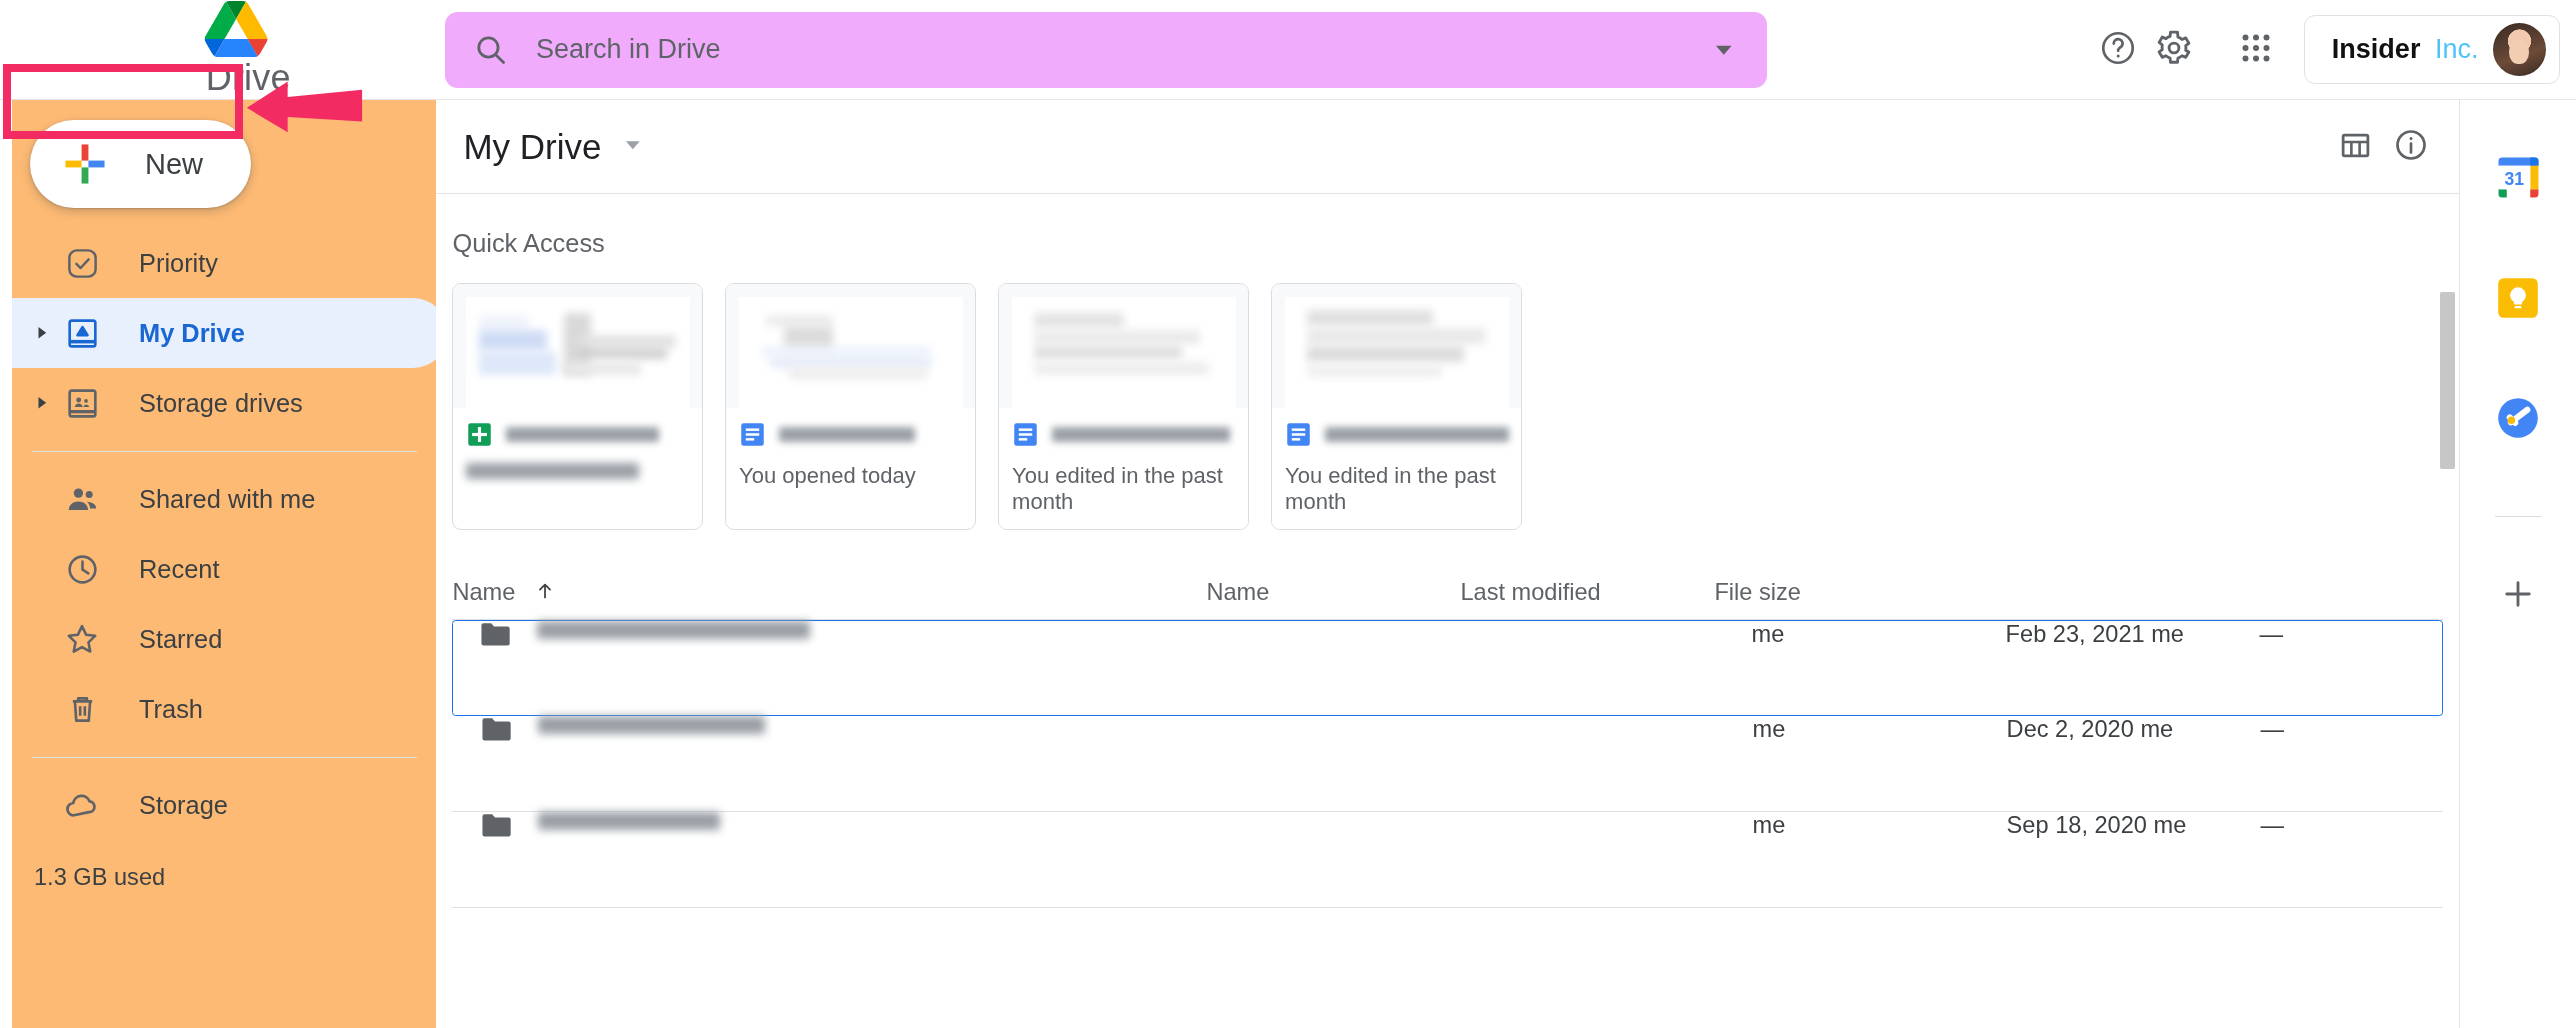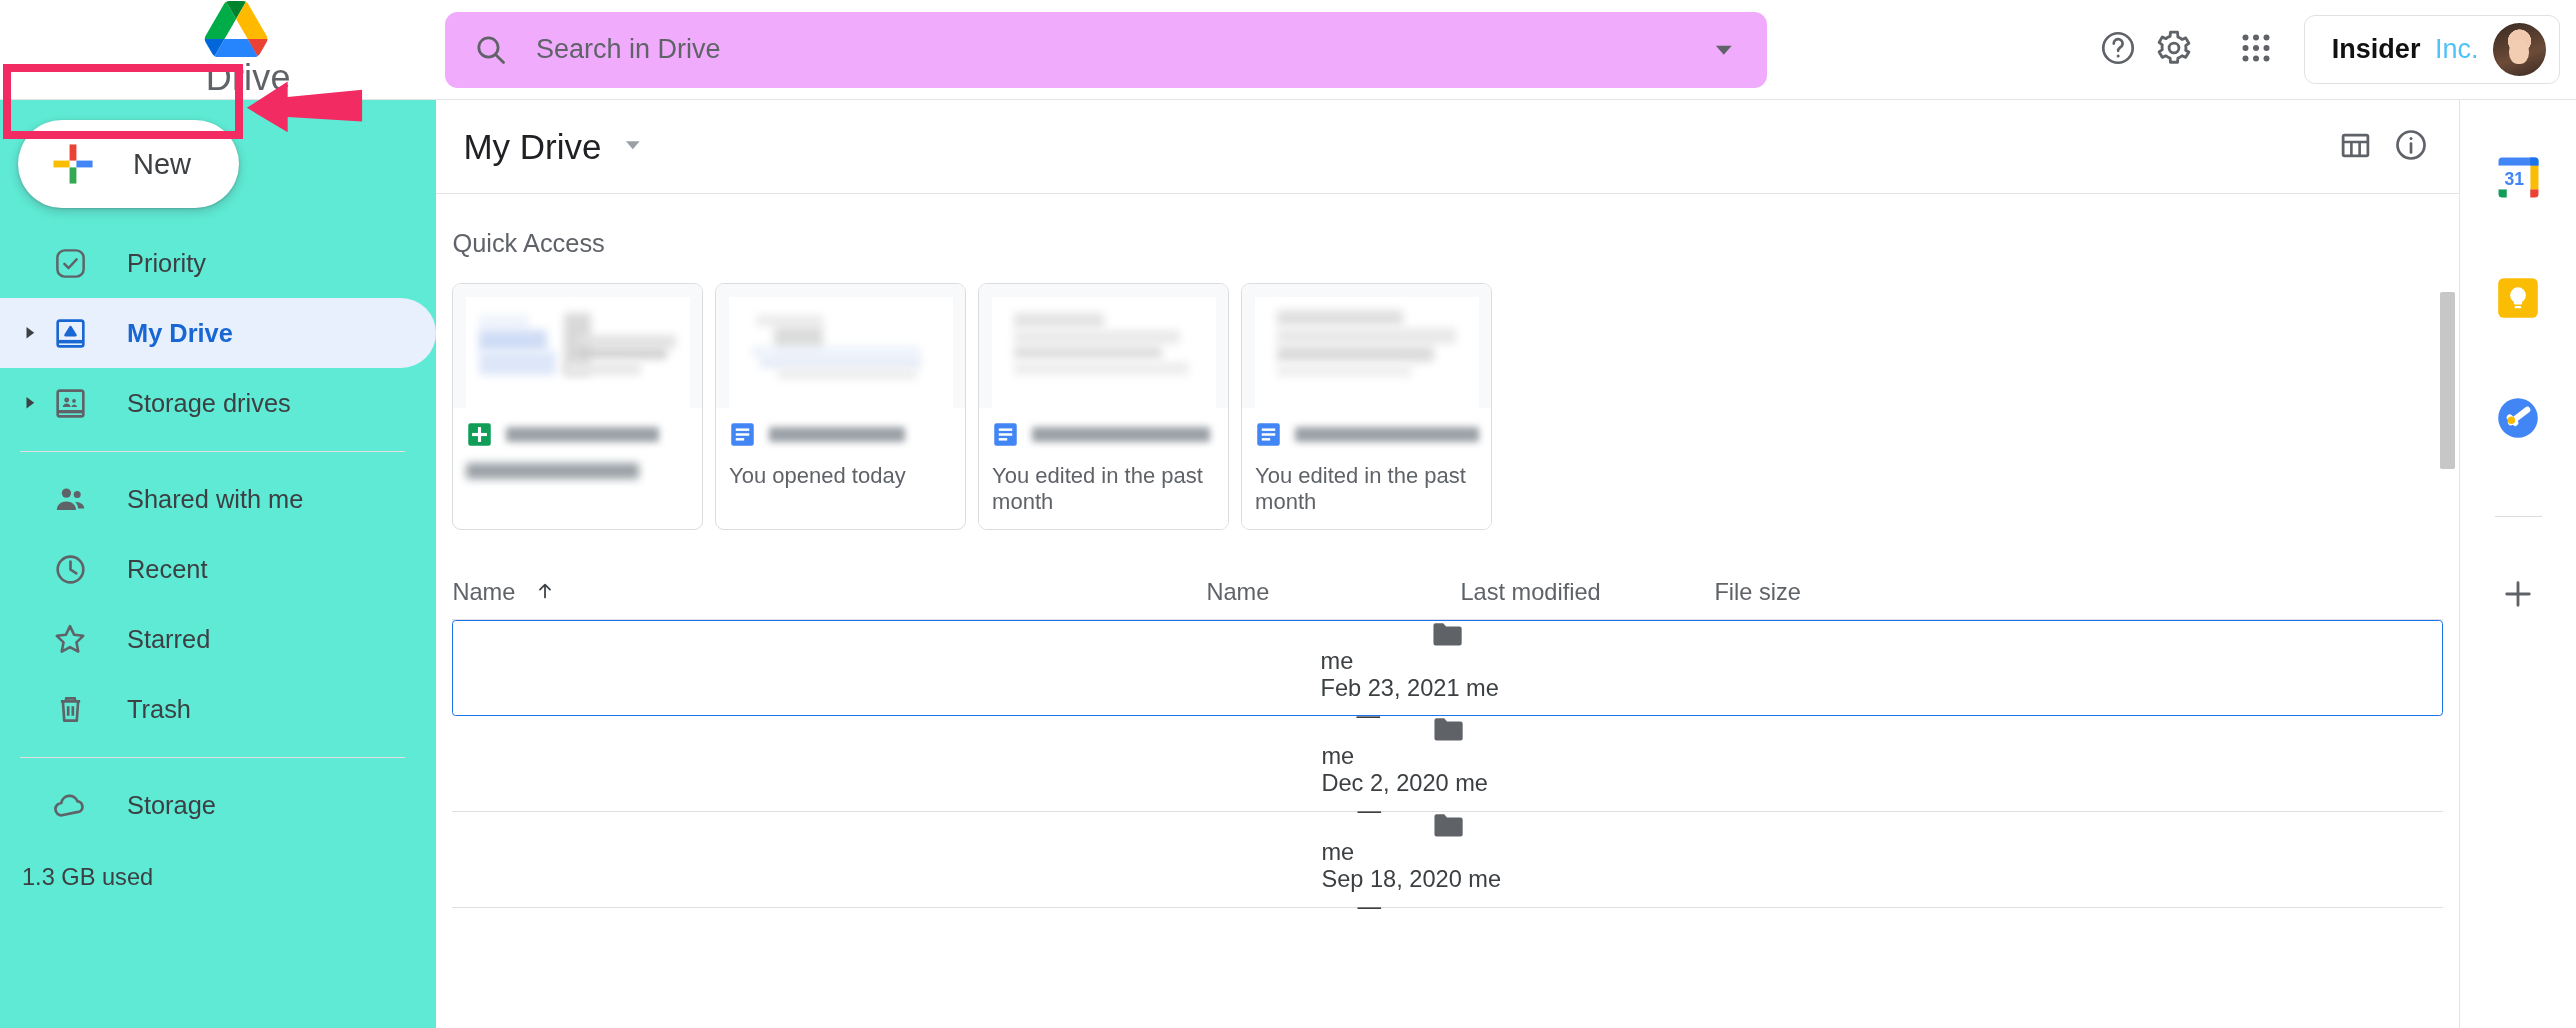--- a/index.html
+++ b/index.html
@@ -53,22 +53,22 @@
                 linear-gradient(160deg,#3a2b24 0%,#5a3f30 40%,#6d4b38 60%,#3a2b24 100%);
     position: relative; overflow: hidden; box-shadow: inset 0 0 0 0.9px rgba(0,0,0,.08);
   }
   .avatar::after {
     content: ""; position: absolute; left: 31%; top: 30%; width: 38%; height: 48%;
     border-radius: 50% 50% 45% 45%; background: #f2cdb2;
   }
 
   
   .sidebar {
-    position: absolute; left: 0; top: 100px; width: 436px; height: 929px;
-    background: #5eead4; padding-top: 20px;
+    position: absolute; left: 12px; top: 100px; width: 436px; height: 929px;
+    background: #fdba74; padding-top: 20px;
   }
   .new-btn {
     display: flex; align-items: center; width: 221px; height: 88px;
     margin: 0 0 0 18px; background: #fff; border: none;
     border-radius: 45px; box-shadow: 0 0.9px 2.7px rgba(60,64,67,.30), 0 3.6px 7.3px 2.7px rgba(60,64,67,.15);
     cursor: pointer; padding-left: 33px;
   }
   .plus-icon { width: 44px; height: 44px; flex: none; }
   .new-label { font-size: 29px; color: #3c4043; margin-left: 38px; }
 
@@ -103,21 +103,21 @@
     border-bottom: 0.9px solid #e4e4e4;
   }
   .crumb { display: flex; align-items: center; cursor: pointer; padding: 5.5px 11px; border-radius: 5.5px; }
   .crumb-text { font-size: 35px; color: #202124; }
   .crumb-caret { margin-left: 20px; }
   .header-spacer { flex: 1; }
 
   .content { padding: 0 0 0 0; height: 834px; position: relative; }
   .section-title { font-size: 25.4px; color: #5f6368; padding: 35px 0 0 16.4px; }
 
-  .qa-grid { display: flex; gap: 12px; padding: 25.4px 0 0 16.4px; }
+  .qa-grid { display: flex; gap: 22px; padding: 25.4px 0 0 16.4px; }
   .qa-card {
     width: 251px; border: 0.9px solid #dadce0; border-radius: 9px;
     background: #fff; overflow: hidden; cursor: pointer;
   }
   .qa-thumb { height: 124px; background: #f8f9fa; padding: 12.7px 12.7px 0 12.7px; }
   .qa-thumb-inner { width: 100%; height: 100%; background: #fff; position: relative; overflow: hidden; }
   .blur { position: absolute; border-radius: 1.8px; filter: blur(4.5px); }
   .qa-meta { padding: 12.7px 12.7px 14.5px 12.7px; background: #fff; }
   .qa-row { display: flex; align-items: center; gap: 12.7px; }
   .qa-fileicon { width: 27px; height: 27px; flex: none; }
@@ -128,22 +128,22 @@
   
   .table { margin-top: 36px; padding: 0 16.4px 0 16.4px; }
   .thead { display: flex; align-items: center; height: 53px; }
   .th { font-size: 23.6px; color: #5f6368; }
   .col-name { width: 754px; display: flex; align-items: center; gap: 19px; }
   .col-owner { width: 254px; }
   .col-mod { width: 254px; }
   .col-size { width: 182px; }
   .rows { border-top: 0.9px solid #e0e0e0; }
   .row {
-    display: flex; align-items: center; height: 96px; cursor: pointer;
-    border-bottom: 0.9px solid #e0e0e0; padding-left: 1.8px; flex-direction: column;
+    display: flex; align-items: flex-start; height: 96px; cursor: pointer;
+    border-bottom: 0.9px solid #e0e0e0; padding-left: 1.8px;
   }
   .row.selected {
     border: 1.8px solid #1a73e8; border-radius: 3.6px; padding-left: 0;
   }
   .folder-ico { width: 33px; height: 27px; flex: none; margin: 0 25.4px 0 25.4px; }
   .cell { font-size: 23.6px; color: #3c4043; }
   .name-blur { height: 18px; filter: blur(4.5px); background: #9aa0a6; border-radius: 1.8px; }
 
   .scrollbar {
     position: absolute; right: 1.8px; top: 96px; width: 20px; height: 832px; background: transparent;

